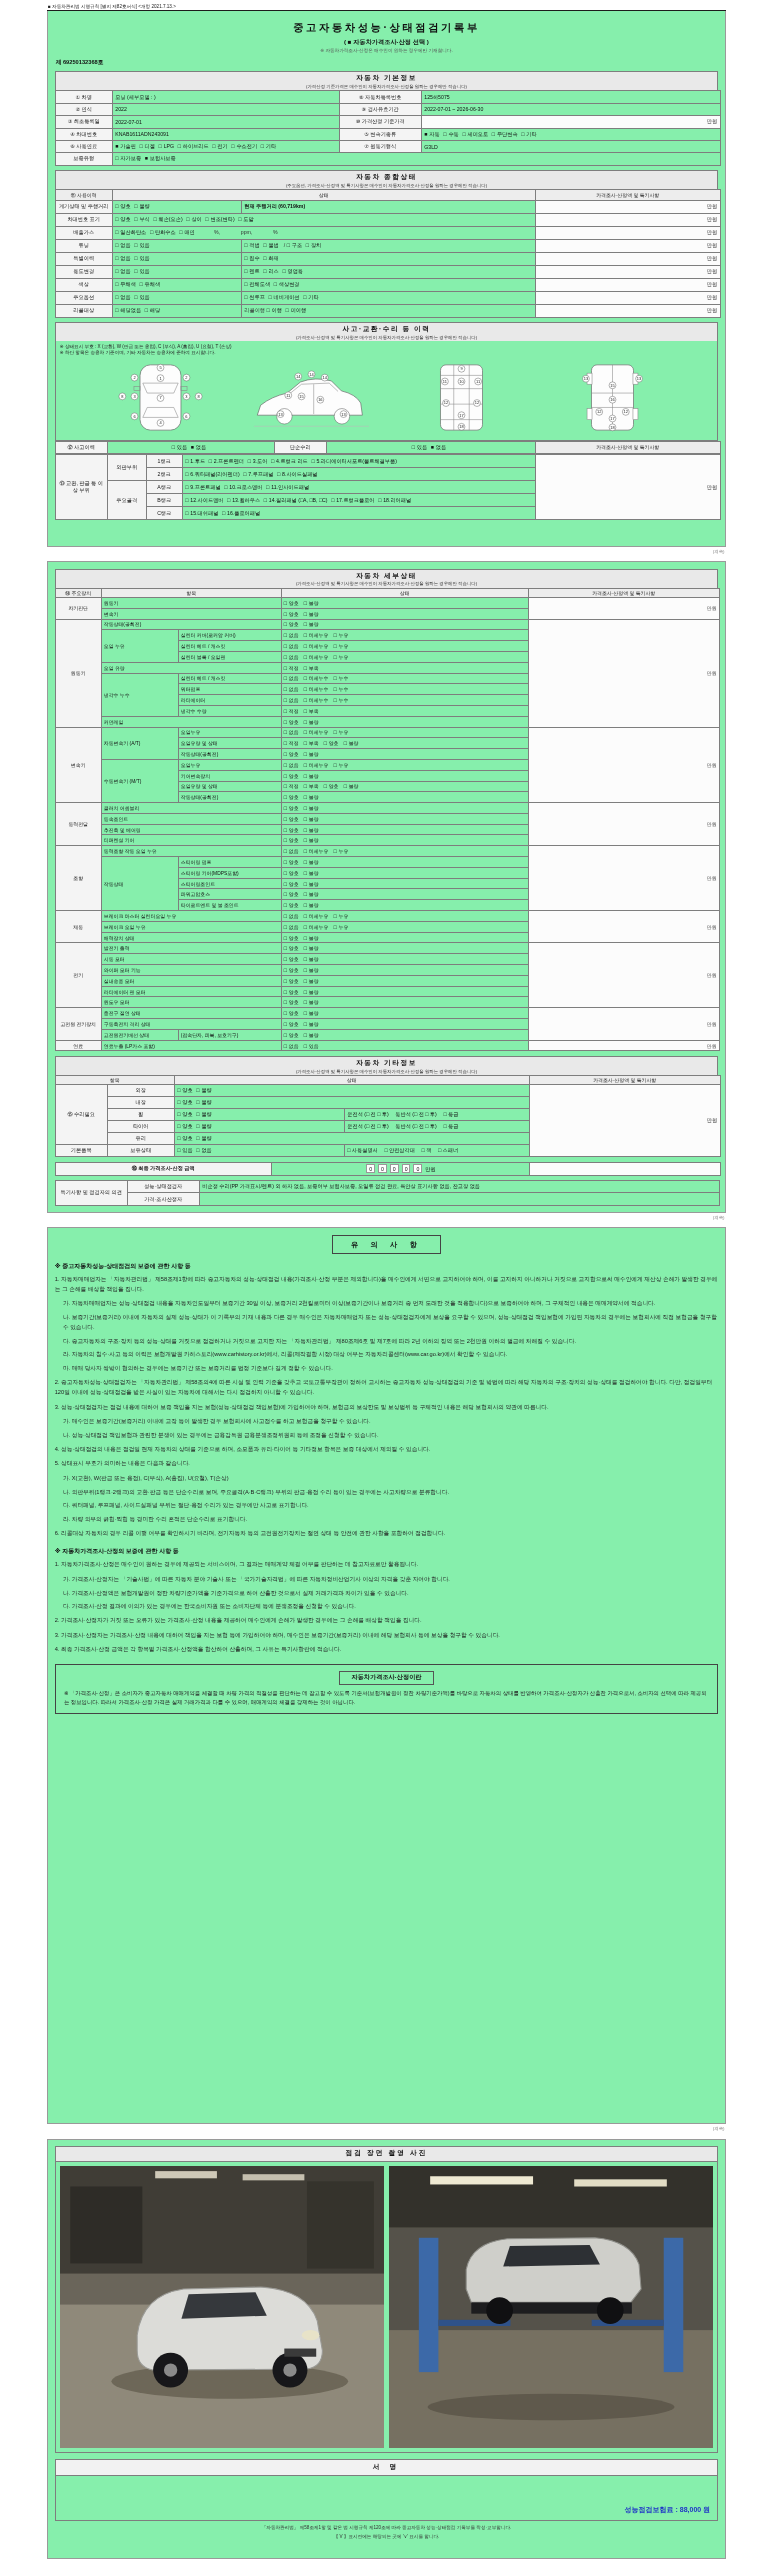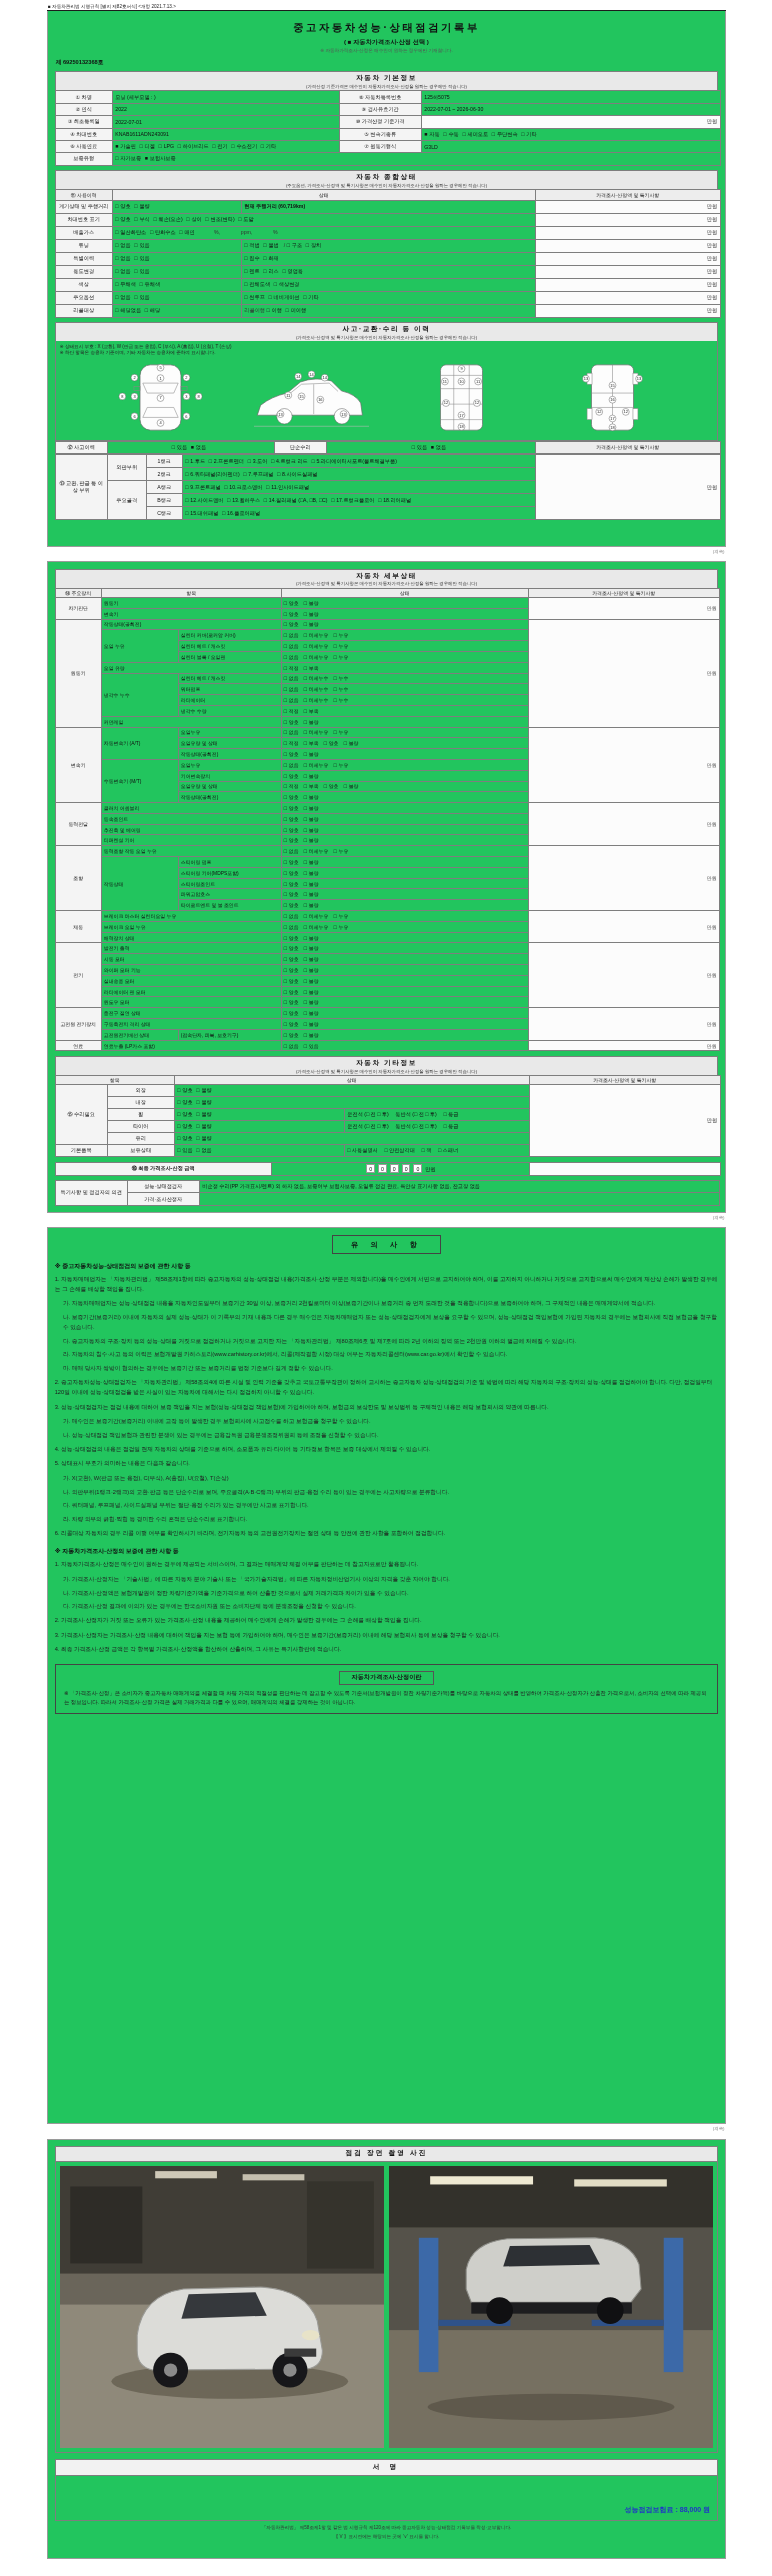--- a/index.html
+++ b/index.html
@@ -1,20 +1,20 @@
 <!DOCTYPE html>
 <html style="font-size:8.2px"><head>
 <meta charset="utf-8">
 <style>
 *{box-sizing:border-box;margin:0;padding:0}
 html,body{background:#fff}
 body{width:773px;min-height:2576px;font-family:"Liberation Sans","DejaVu Sans",sans-serif;color:#111;font-size:5.2px}
 .wrap{width:679px;margin:0 auto;padding-top:3.1px}
 .formref{font-size:4.6px;color:#222;padding:0.5px 1px 1.5px;border-bottom:1px solid #1c1c1c}
-.sheet{border:0.5px solid #9a9a9a;background:#22c55e;padding:6.2px 6.7px;position:relative}
+.sheet{border:0.5px solid #9a9a9a;background:#86efac;padding:6.2px 6.7px;position:relative}
 .pagegap{text-align:right;font-size:4.4px;color:#888;padding:2.1px 1.5px 7.2px}
 h1.title{text-align:center;font-size:10.3px;letter-spacing:2.6px;margin:4.1px 0 2.6px;font-weight:bold}
 .subtitle{text-align:center;font-size:6.2px;font-weight:bold;margin-bottom:1.5px}
 .subnote{text-align:center;font-size:4.6px;color:#555;margin-bottom:5.2px}
 .docno{font-size:5.7px;font-weight:bold;margin:0 0 3.1px 1px}
 table{border-collapse:collapse;width:100%;table-layout:fixed}
 td,th{border:0.5px solid #7e7e7e;padding:1px 2.6px;font-size:5.2px;vertical-align:middle;text-align:left;font-weight:normal;word-break:break-all}
 th{background:#ededed;text-align:center;font-size:4.9px}
 .secbar{border:0.5px solid #7e7e7e;border-bottom:none;background:#e9e9e9;text-align:center;padding:2.1px 0 1.5px;margin-top:4.6px}
 .secbar .t{font-size:6.7px;font-weight:bold;letter-spacing:1.5px}

